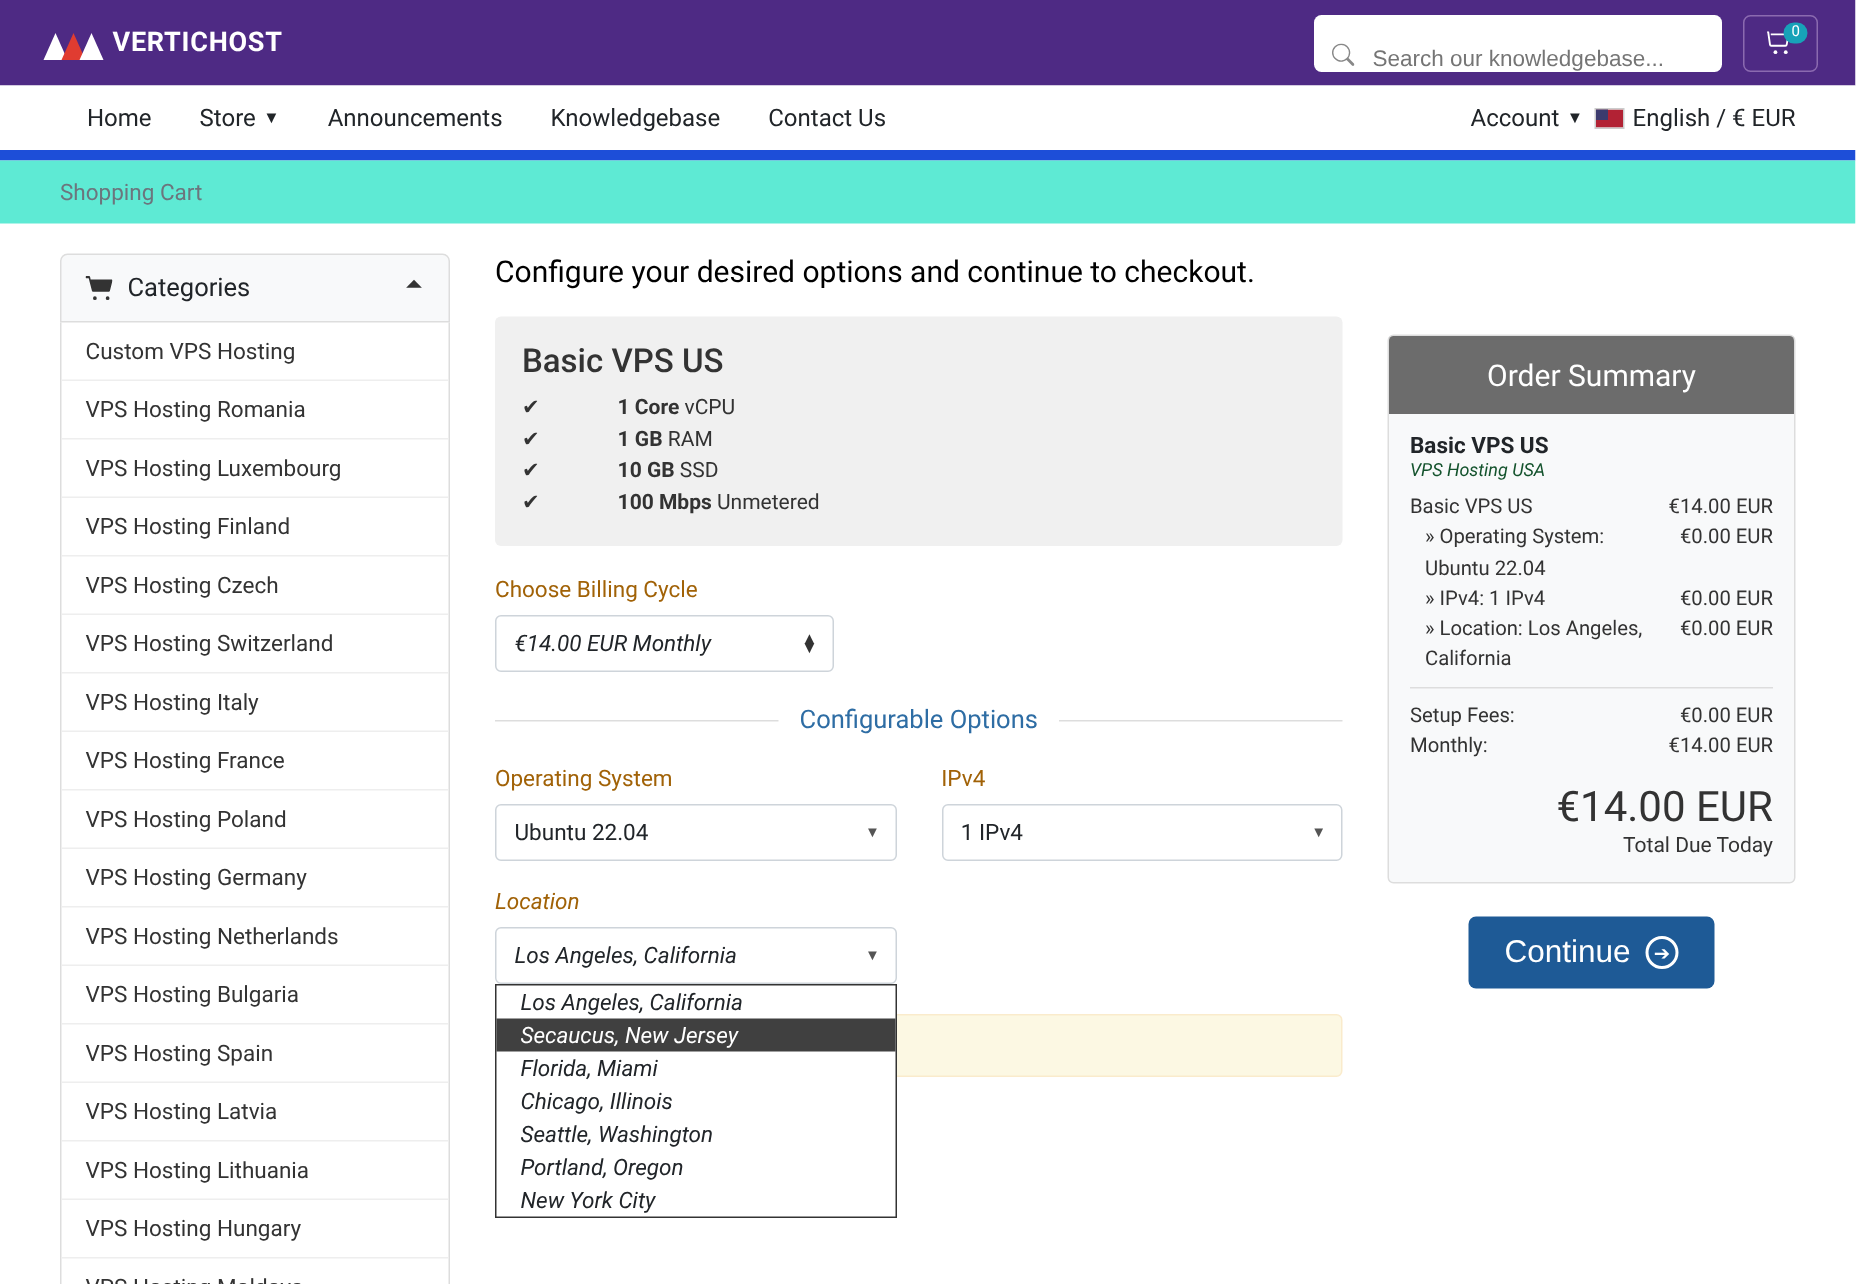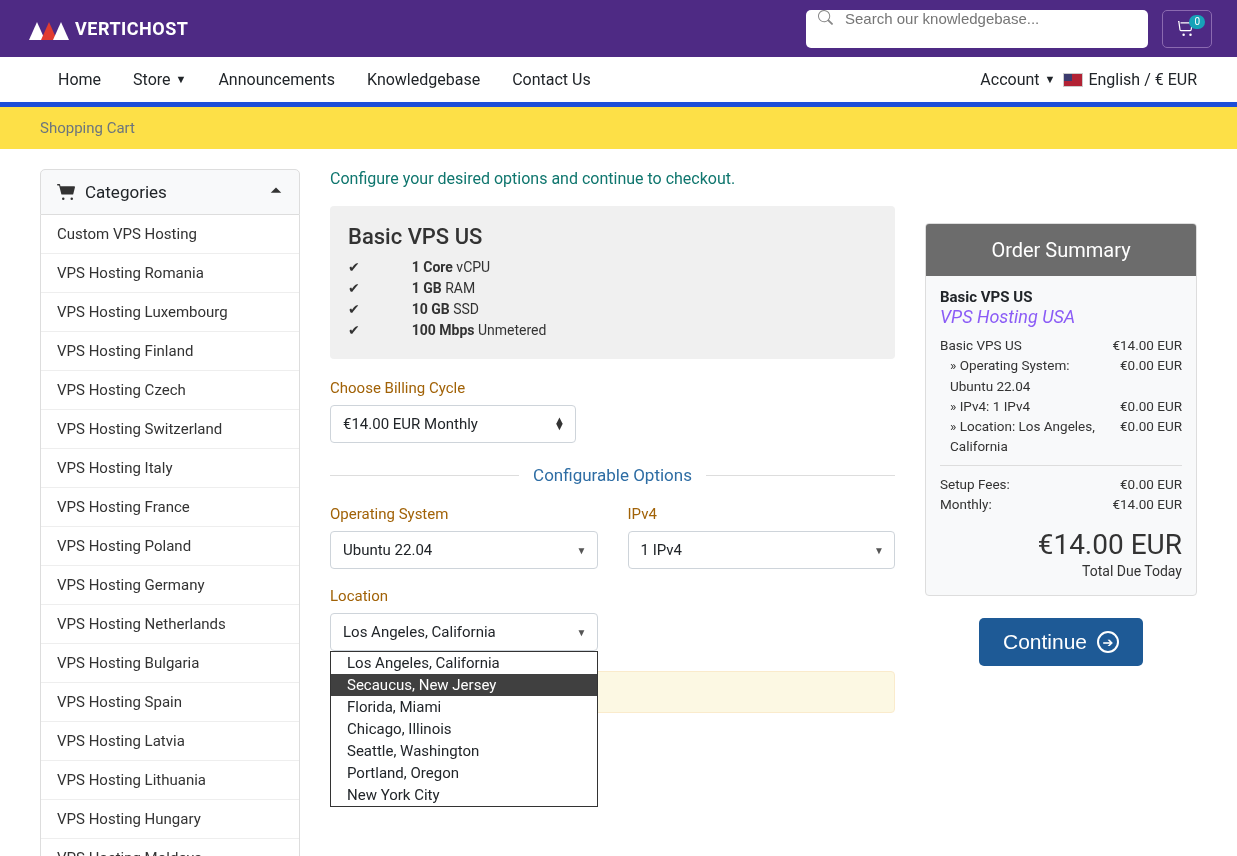--- a/index.html
+++ b/index.html
@@ -2,85 +2,85 @@
 <html><head>
 <meta charset="utf-8">
 <style>
 * { box-sizing: border-box; margin: 0; padding: 0; }
 body { font-family: -apple-system, BlinkMacSystemFont, "Segoe UI", Roboto, "Helvetica Neue", Arial, sans-serif; font-size: 14px; color: #212529; background: #fff; }
 
 .top-bar { background: #4e2a84; height: 57px; display: flex; align-items: center; padding: 0 25px; justify-content: space-between; }
 .logo-area { display: flex; align-items: center; color: #fff; font-weight: bold; font-size: 18px; letter-spacing: 0.5px; }
 .logo-svg { width: 46px; height: 34px; margin-right: 4px; }
 .top-right { display: flex; align-items: center; gap: 14px; }
-.search-container { background: #fff; border-radius: 5px; height: 38px; width: 342px; display: flex; align-items: flex-start; padding: 0 12px; }
+.search-container { background: #fff; border-radius: 5px; height: 38px; width: 272px; display: flex; align-items: flex-end; padding: 0 12px; }
 .search-container .sicon { color: #888; margin-right: 12px; }
 .search-container input { border: none; outline: none; flex: 1; font-size: 15px; color: #555; }
 .cart-btn { border: 1px solid #8b6ab0; border-radius: 5px; height: 38px; width: 50px; display: flex; align-items: center; justify-content: center; color: #fff; position: relative; cursor: pointer; }
 .cart-badge { position: absolute; top: 4px; right: 6px; background: #17a2b8; color: #fff; font-size: 10px; border-radius: 8px; padding: 1px 5px; line-height: 12px; }
 
-.nav-bar { background: #fff; border-bottom: 5px solid #1d4ed8; height: 50px; display: flex; align-items: center; justify-content: space-between; padding: 0 40px 0 58px; }
+.nav-bar { background: #fff; border-bottom: 7px solid #1d4ed8; height: 50px; display: flex; align-items: center; justify-content: space-between; padding: 0 40px 0 58px; }
 .nav-left { display: flex; gap: 32px; }
 .nav-item { color: #212529; cursor: pointer; font-size: 16px; display: flex; align-items: center; gap: 5px; }
 .nav-right { display: flex; gap: 8px; align-items: center; }
 .caret { font-size: 11px; }
 .flag { width: 20px; height: 14px; background: linear-gradient(to bottom, #b22234 0%, #b22234 100%); position: relative; display: inline-block; border: 1px solid #ccc; }
 .flag::before { content:''; position:absolute; top:0; left:0; width:8px; height:7px; background:#3c3b6e; }
 
-.breadcrumb-bar { background: #fde047; padding: 12px 40px; color: #6c757d; font-size: 15px; }
+.breadcrumb-bar { background: #5eead4; padding: 12px 40px; color: #6c757d; font-size: 15px; }
 
 .container { display: flex; gap: 30px; padding: 20px 40px; max-width: 1237px; }
 
 .sidebar { width: 260px; flex-shrink: 0; }
 .cat-header { background: #f8f9fa; border: 1px solid #ddd; border-radius: 5px 5px 0 0; padding: 12px 16px; display: flex; align-items: center; justify-content: space-between; font-size: 17px; }
 .cat-header-left { display: flex; align-items: center; gap: 10px; }
 .cat-list { border: 1px solid #ddd; border-top: none; }
 .cat-item { padding: 10px 16px; border-bottom: 1px solid #eee; font-size: 15px; cursor: pointer; color: #333; }
 .cat-item:last-child { border-bottom: none; }
 
 .main-col { flex: 1; }
 .page-title { font-size: 38px; font-weight: 400; color: #333; margin-bottom: 8px; }
-.page-sub { font-size: 16px; color: #0f766e; margin-bottom: 18px; }
+.page-sub { font-size: 20px; color: #000000; margin-bottom: 18px; }
 
 .product-box { background: #f0f0f0; border-radius: 4px; padding: 18px; margin-bottom: 20px; }
 .product-name { font-size: 22px; font-weight: 500; color: #333; margin-bottom: 8px; }
 .feat-line { font-size: 14px; color: #333; line-height: 1.5; }
 .feat-line .chk { margin-right: 4px; }
 .feat-line .b { font-weight: 700; margin-left: 48px; }
 
 .form-label { color: #a16207; font-size: 15px; margin-bottom: 8px; display: block; }
 .select-wrap { border: 1px solid #ced4da; border-radius: 4px; background: #fff; height: 38px; display: flex; align-items: center; padding: 0 12px; font-size: 15px; position: relative; cursor: pointer; }
-.billing-select { width: 246px; margin-bottom: 22px; }
+.billing-select { width: 226px; margin-bottom: 22px; font-style: italic; }
 .updown { position: absolute; right: 10px; font-size: 11px; line-height: 6px; color: #333; display:flex; flex-direction:column; }
 .chevdown { position: absolute; right: 10px; font-size: 10px; color: #555; }
 
 .hr-label { display: flex; align-items: center; margin-bottom: 20px; }
 .hr-label .line { flex: 1; height: 1px; background: #ddd; }
 .hr-label .txt { padding: 0 14px; color: #2e6da4; font-size: 17px; }
 
 .config-row { display: flex; gap: 30px; margin-bottom: 18px; }
 .config-col { flex: 1; }
 .config-col .select-wrap { width: 100%; }
 
-.config-col-half { width: calc(50% - 15px); }
+.config-col-half { width: calc(50% - 15px); font-style: italic; }
 
 .loc-dropdown { position: relative; }
 .loc-options { position: absolute; top: 38px; left: 0; width: 100%; border: 1px solid #333; background: #fff; z-index: 10; }
 .loc-opt { padding: 2px 16px; font-size: 15px; cursor: pointer; }
 .loc-opt.highlighted { background: #404040; color: #fff; }
 
 .alert-warn { background: #fcf8e3; border: 1px solid #faebcc; color: #8a6d3b; padding: 12px 16px; border-radius: 4px; font-size: 14px; margin-top: 20px; }
 .alert-warn .b { font-weight: 700; }
 
 .summary-col { width: 272px; flex-shrink: 0; margin-top: 54px; }
 .summary-card { border: 1px solid #ddd; border-radius: 4px; overflow: hidden; background: #f8f9fa; }
 .summary-head { background: #6c6c6c; color: #ffffff; text-align: center; padding: 14px; font-size: 20px; }
 .summary-body { padding: 12px 14px 16px; }
 .summary-product { font-weight: 700; font-size: 15px; }
-.summary-cat { color: #8b5cf6; font-style: italic; font-size: 18px; margin-bottom: 8px; }
+.summary-cat { color: #14532d; font-style: italic; font-size: 12px; margin-bottom: 8px; }
 .summary-line { display: flex; justify-content: space-between; font-size: 13.5px; color: #333; line-height: 1.5; }
 .summary-line .l { flex: 1; }
 .summary-line .r { text-align: right; white-space: nowrap; margin-left: 8px; }
 .indent { padding-left: 10px; }
 .summary-total { font-size: 28px; font-weight: 400; text-align: right; margin-top: 14px; color: #333; }
 .summary-due { text-align: right; font-size: 14px; color: #333; margin-top: 2px; }
 .continue-btn { background: #1e5a96; color: #fff; border: none; border-radius: 5px; padding: 12px 24px; font-size: 21px; cursor: pointer; display: flex; align-items: center; gap: 10px; margin: 22px auto 0; }
 .arrow-circ { width: 22px; height: 22px; border: 2px solid #fff; border-radius: 50%; display: inline-flex; align-items: center; justify-content: center; font-size: 13px; }
 
 hr.sm { border: none; border-top: 1px solid #ddd; margin: 8px 0; }

